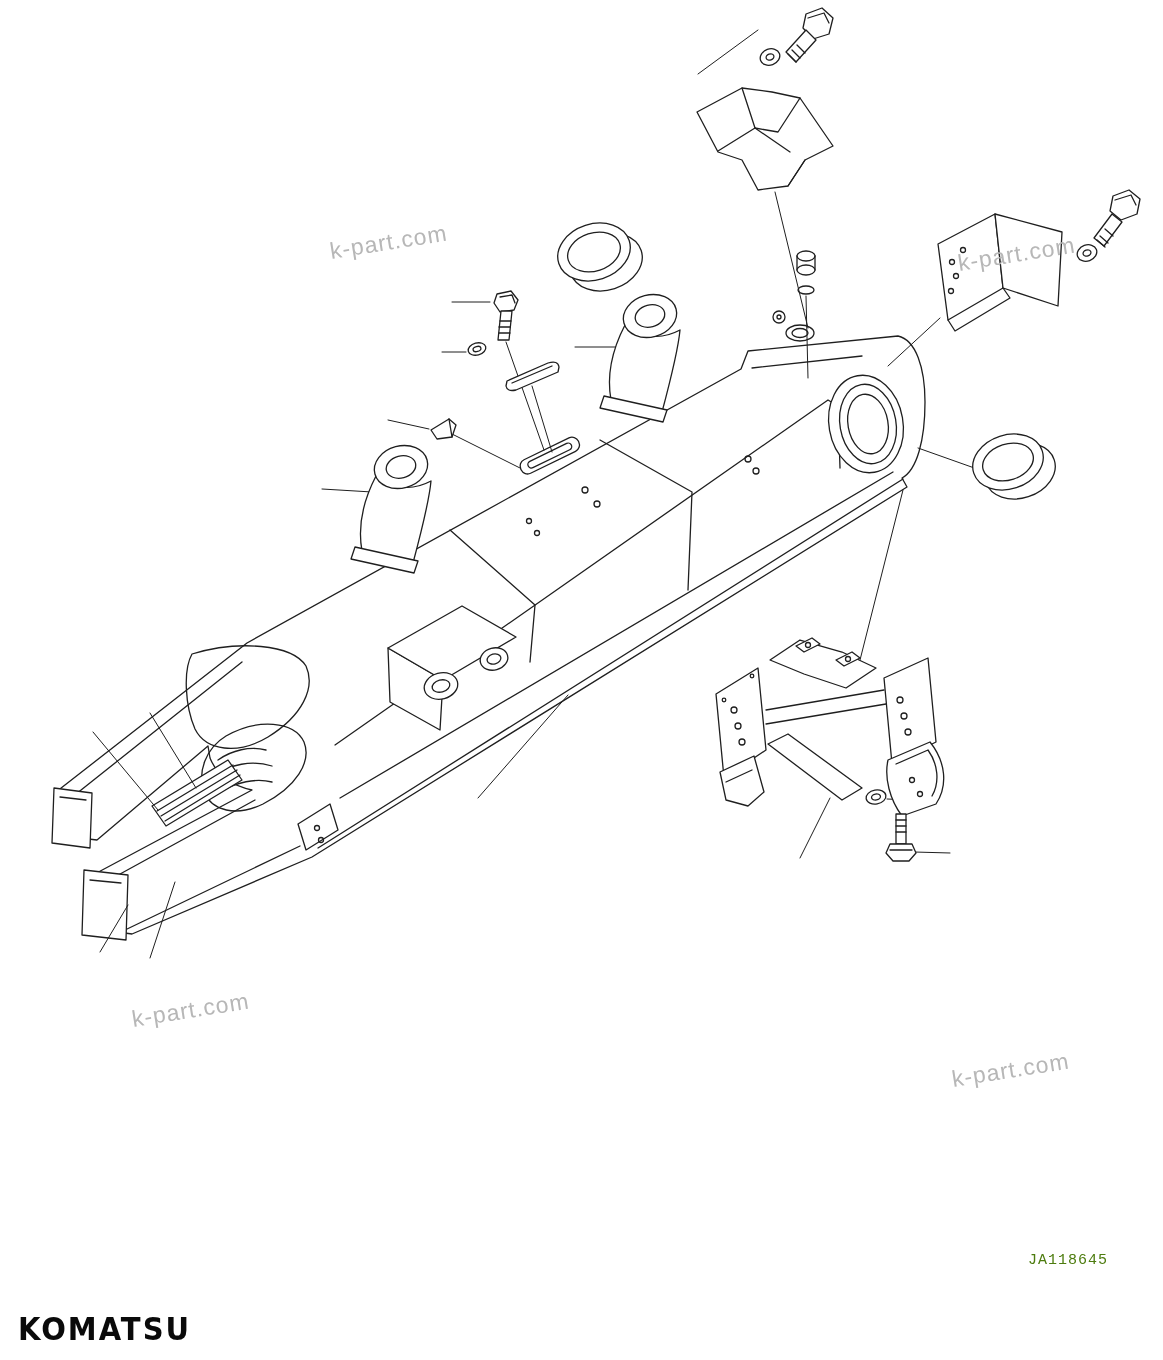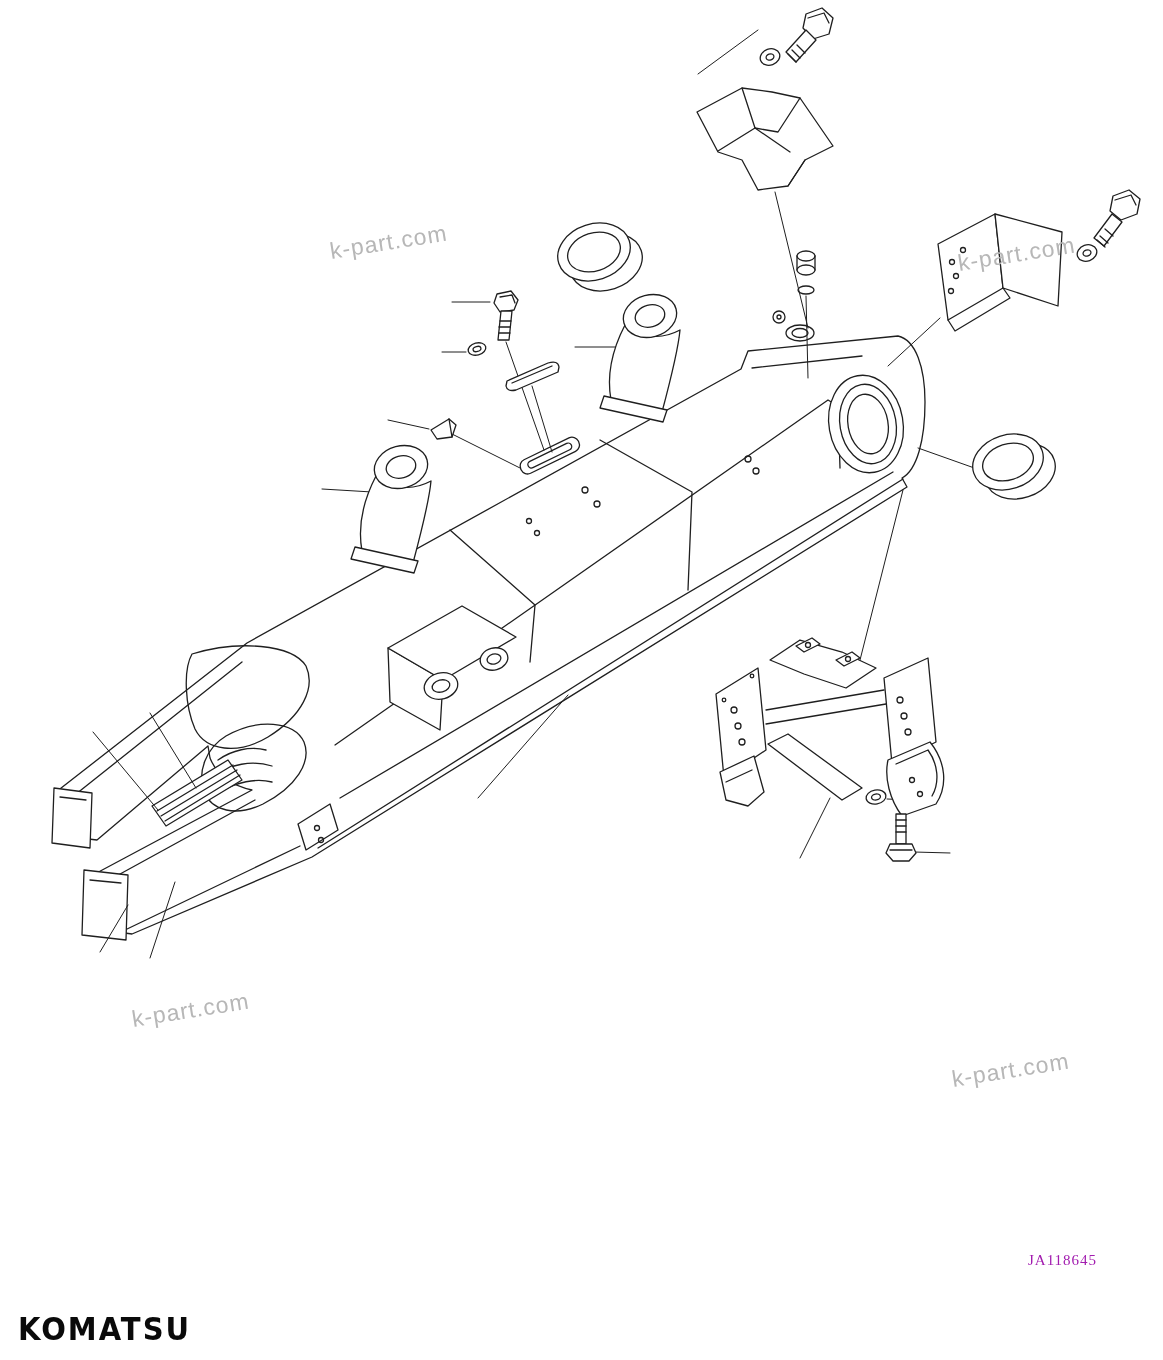--- a/index.html
+++ b/index.html
@@ -18,24 +18,24 @@
     color:#b7b7b7;
     white-space:nowrap;
     transform:rotate(-9deg);
     transform-origin:left center;
     letter-spacing:1px;
     user-select:none;
   }
   .drawing-number{
     position:absolute;
     left:1028px;top:1252px;
-    font-family:Liberation Serif, serif;
+    font-family:Liberation Mono, monospace;
     font-size:15px;
     letter-spacing:1px;
-    color:#a21caf;
+    color:#4d7c0f;
     text-align:center;
   }
   .brand-logo{
     position:absolute;
     left:18px;top:1314px;
     font-family:"DejaVu Sans", sans-serif;
     font-weight:bold;
     font-size:29px;
     letter-spacing:2px;
     color:#0a0a0a;

